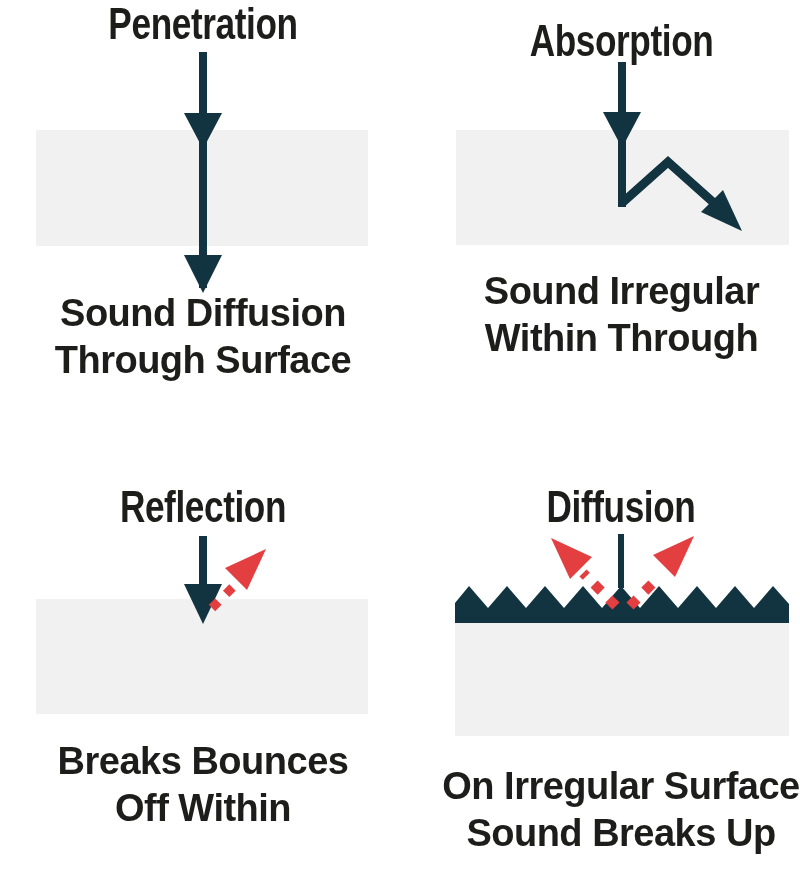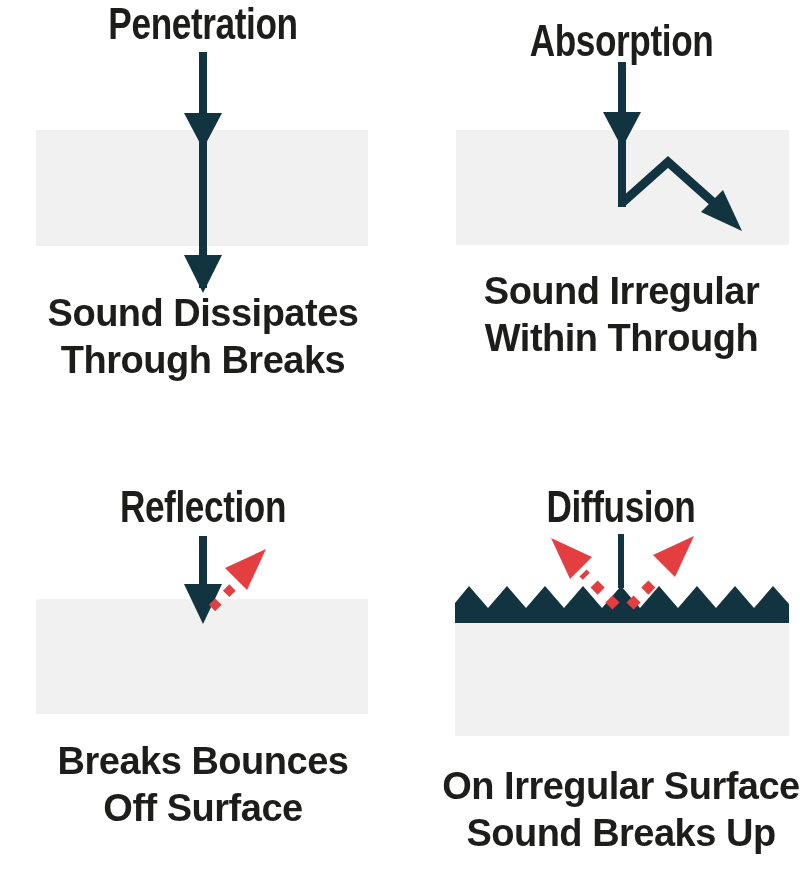--- a/index.html
+++ b/index.html
@@ -52,22 +52,22 @@
 
   <section class="quadrant" id="q-penetration">
     <h2 class="title">Penetration</h2>
     <svg class="illustration" width="374" height="436" viewBox="0 0 374 436">
       <rect class="surface" x="20" y="130" width="332" height="116"></rect>
       <rect class="ink" x="183" y="52" width="8" height="236"></rect>
       <polygon class="ink" points="168,113 206,113 187,149"></polygon>
       <polygon class="ink" points="168,255 206,255 187,293"></polygon>
     </svg>
     <div class="caption">
-      <div>Sound Dissipates</div>
-      <div>Through Breaks</div>
+      <div>Sound Diffusion</div>
+      <div>Through Surface</div>
     </div>
   </section>
 
   <section class="quadrant" id="q-absorption">
     <h2 class="title">Absorption</h2>
     <svg class="illustration" width="371" height="436" viewBox="0 0 371 436">
       <rect class="surface" x="20" y="130" width="333" height="115"></rect>
       <rect class="ink" x="182" y="62" width="8" height="145"></rect>
       <polygon class="ink" points="167,112 205,112 186,148"></polygon>
       <path class="ink-line" d="M186,203 L232,162 L278,203" stroke-width="9" stroke-linejoin="miter"></path>
@@ -83,21 +83,21 @@
     <h2 class="title">Reflection</h2>
     <svg class="illustration" width="374" height="436" viewBox="0 0 374 436">
       <rect class="surface" x="20" y="163" width="332" height="115"></rect>
       <rect class="ink" x="183" y="100" width="8" height="52"></rect>
       <polygon class="ink" points="168,148 206,148 187,188"></polygon>
       <path class="red-dash" d="M196,172 L226,142" stroke-width="9" stroke-dasharray="9 11"></path>
       <polygon class="red" points="250,113 231,154 209,132"></polygon>
     </svg>
     <div class="caption">
       <div>Breaks Bounces</div>
-      <div>Off Surface</div>
+      <div>Off Within</div>
     </div>
   </section>
 
   <section class="quadrant" id="q-diffusion">
     <h2 class="title">Diffusion</h2>
     <svg class="illustration" width="390" height="436" viewBox="0 0 390 436">
       <rect class="surface" x="29" y="187" width="334" height="113"></rect>
       <polygon class="ink" points="29,167 43,150 62,172 81,150 100,172 119,150 138,172 157,150 176,172 195,150 214,172 233,150 252,172 271,150 290,172 309,150 328,172 347,150 363,168 363,187 29,187"></polygon>
       <rect class="ink" x="192" y="98" width="6" height="54"></rect>
       <path class="red-dash" d="M190,170 L157,137" stroke-width="10" stroke-dasharray="10 11"></path>

